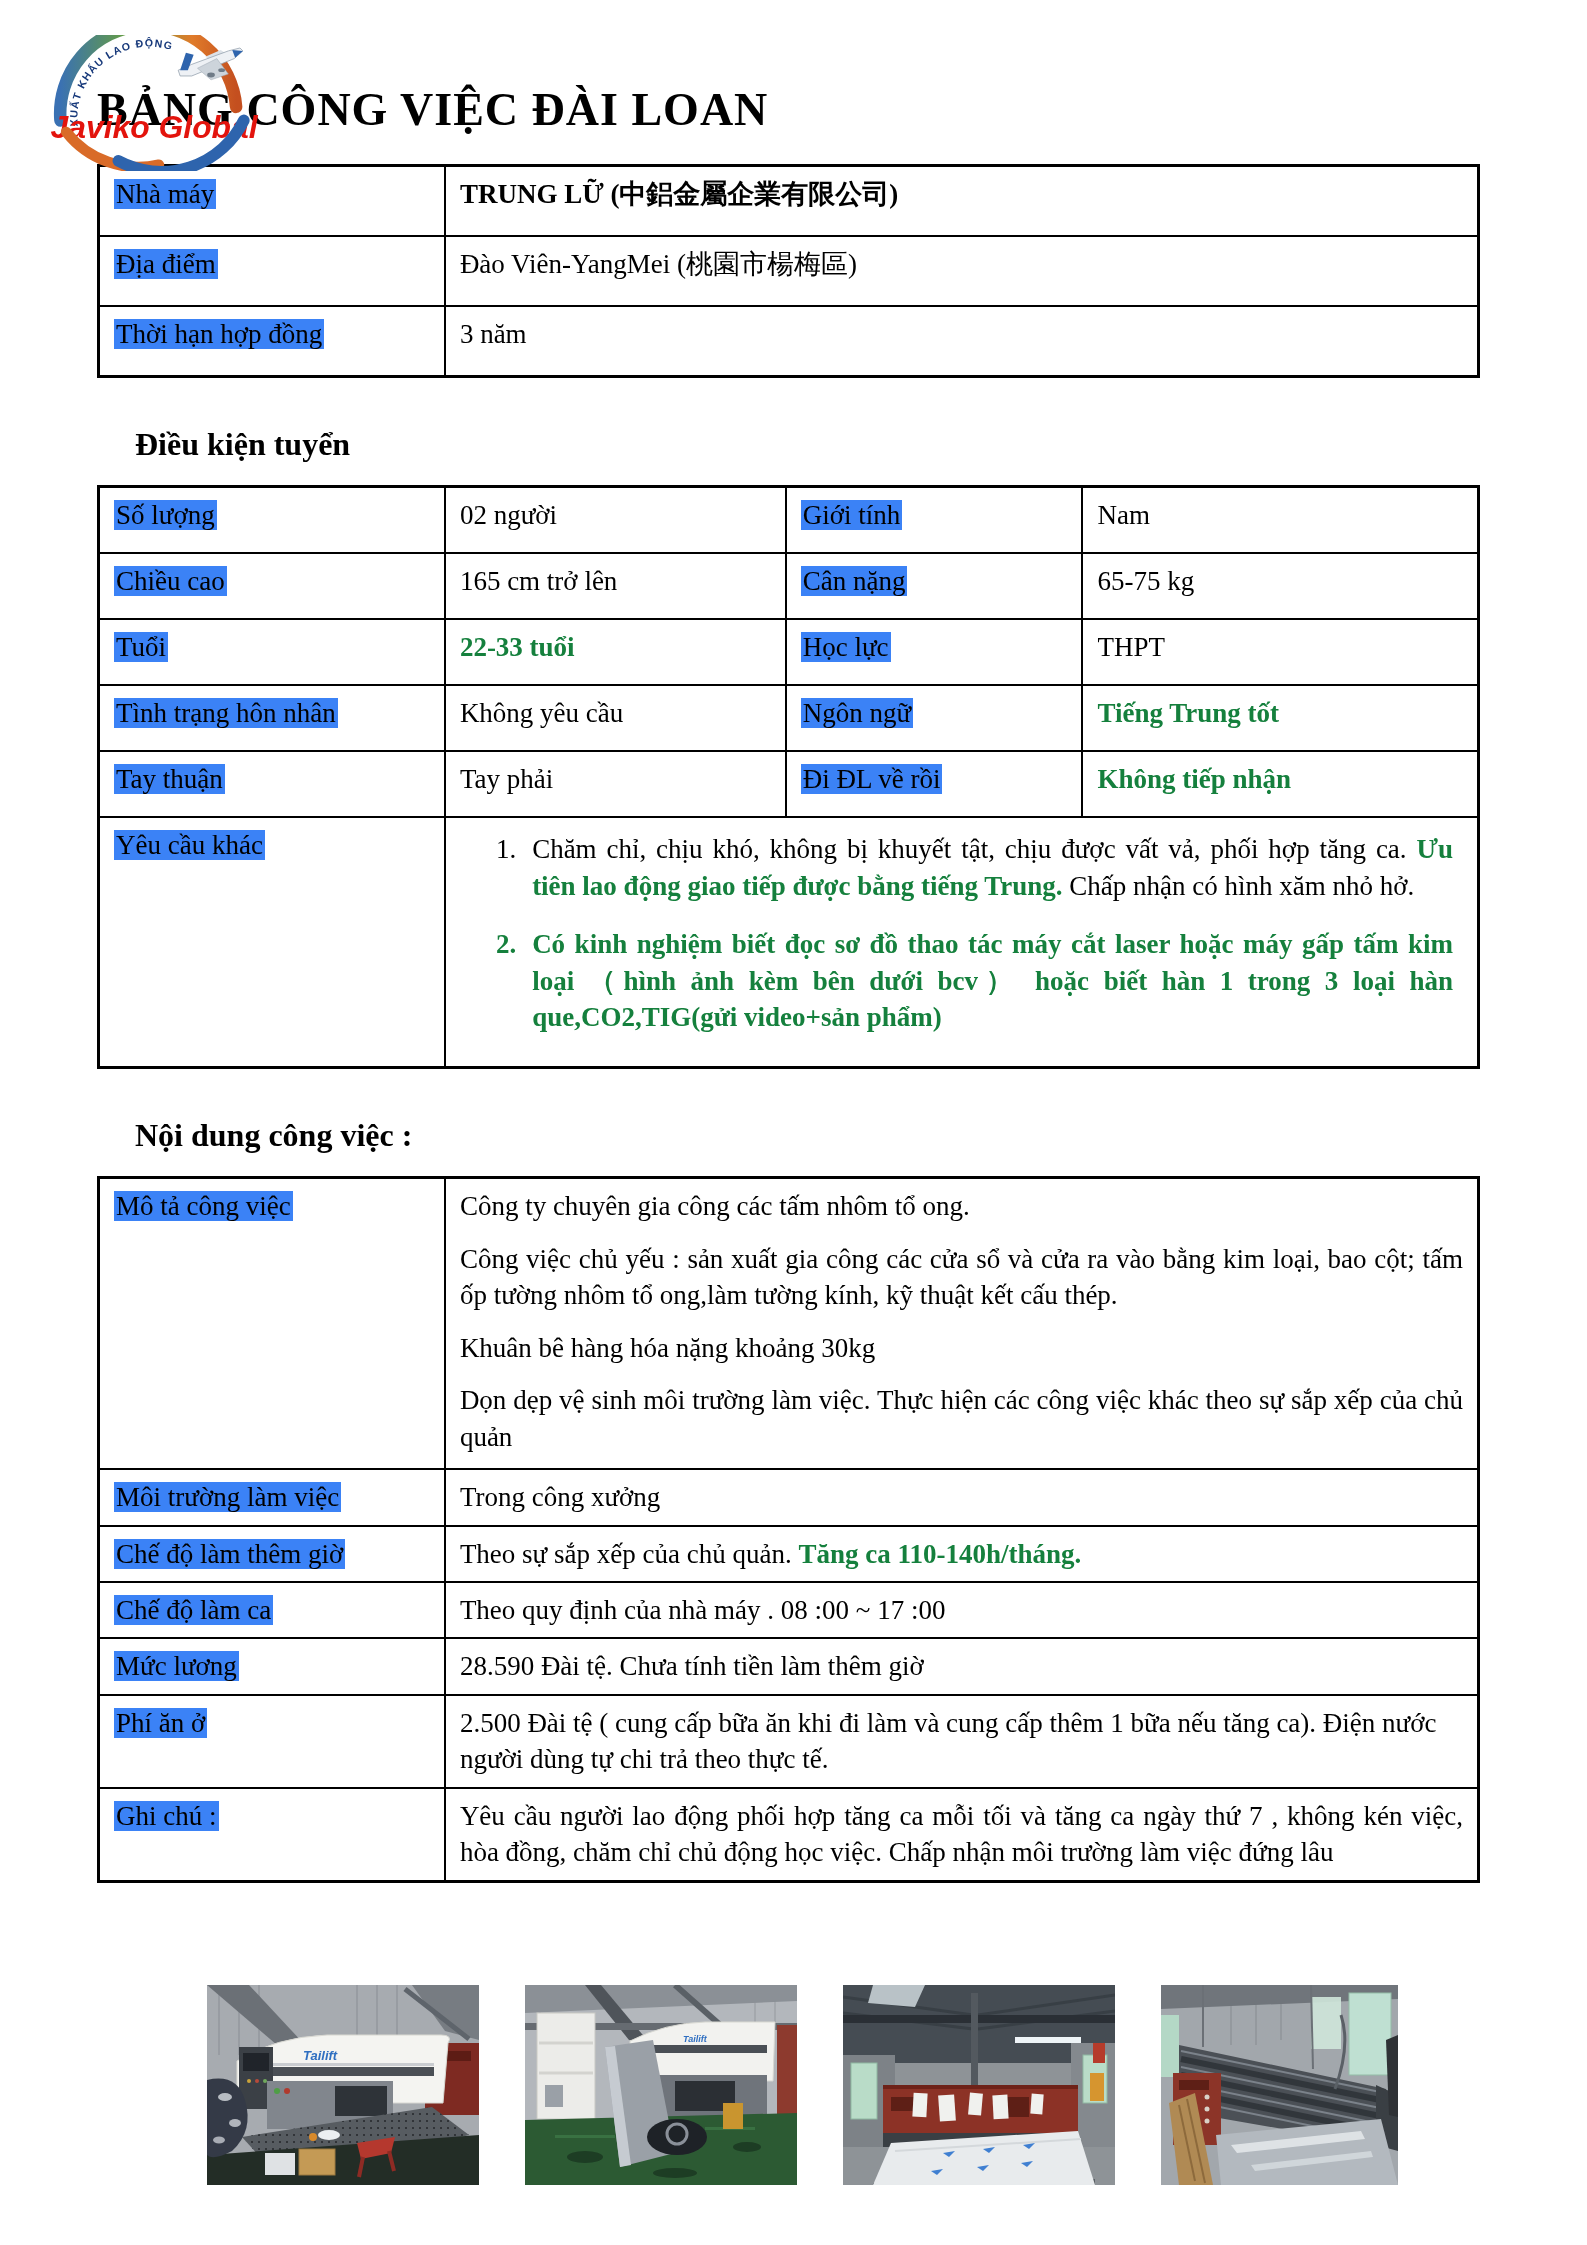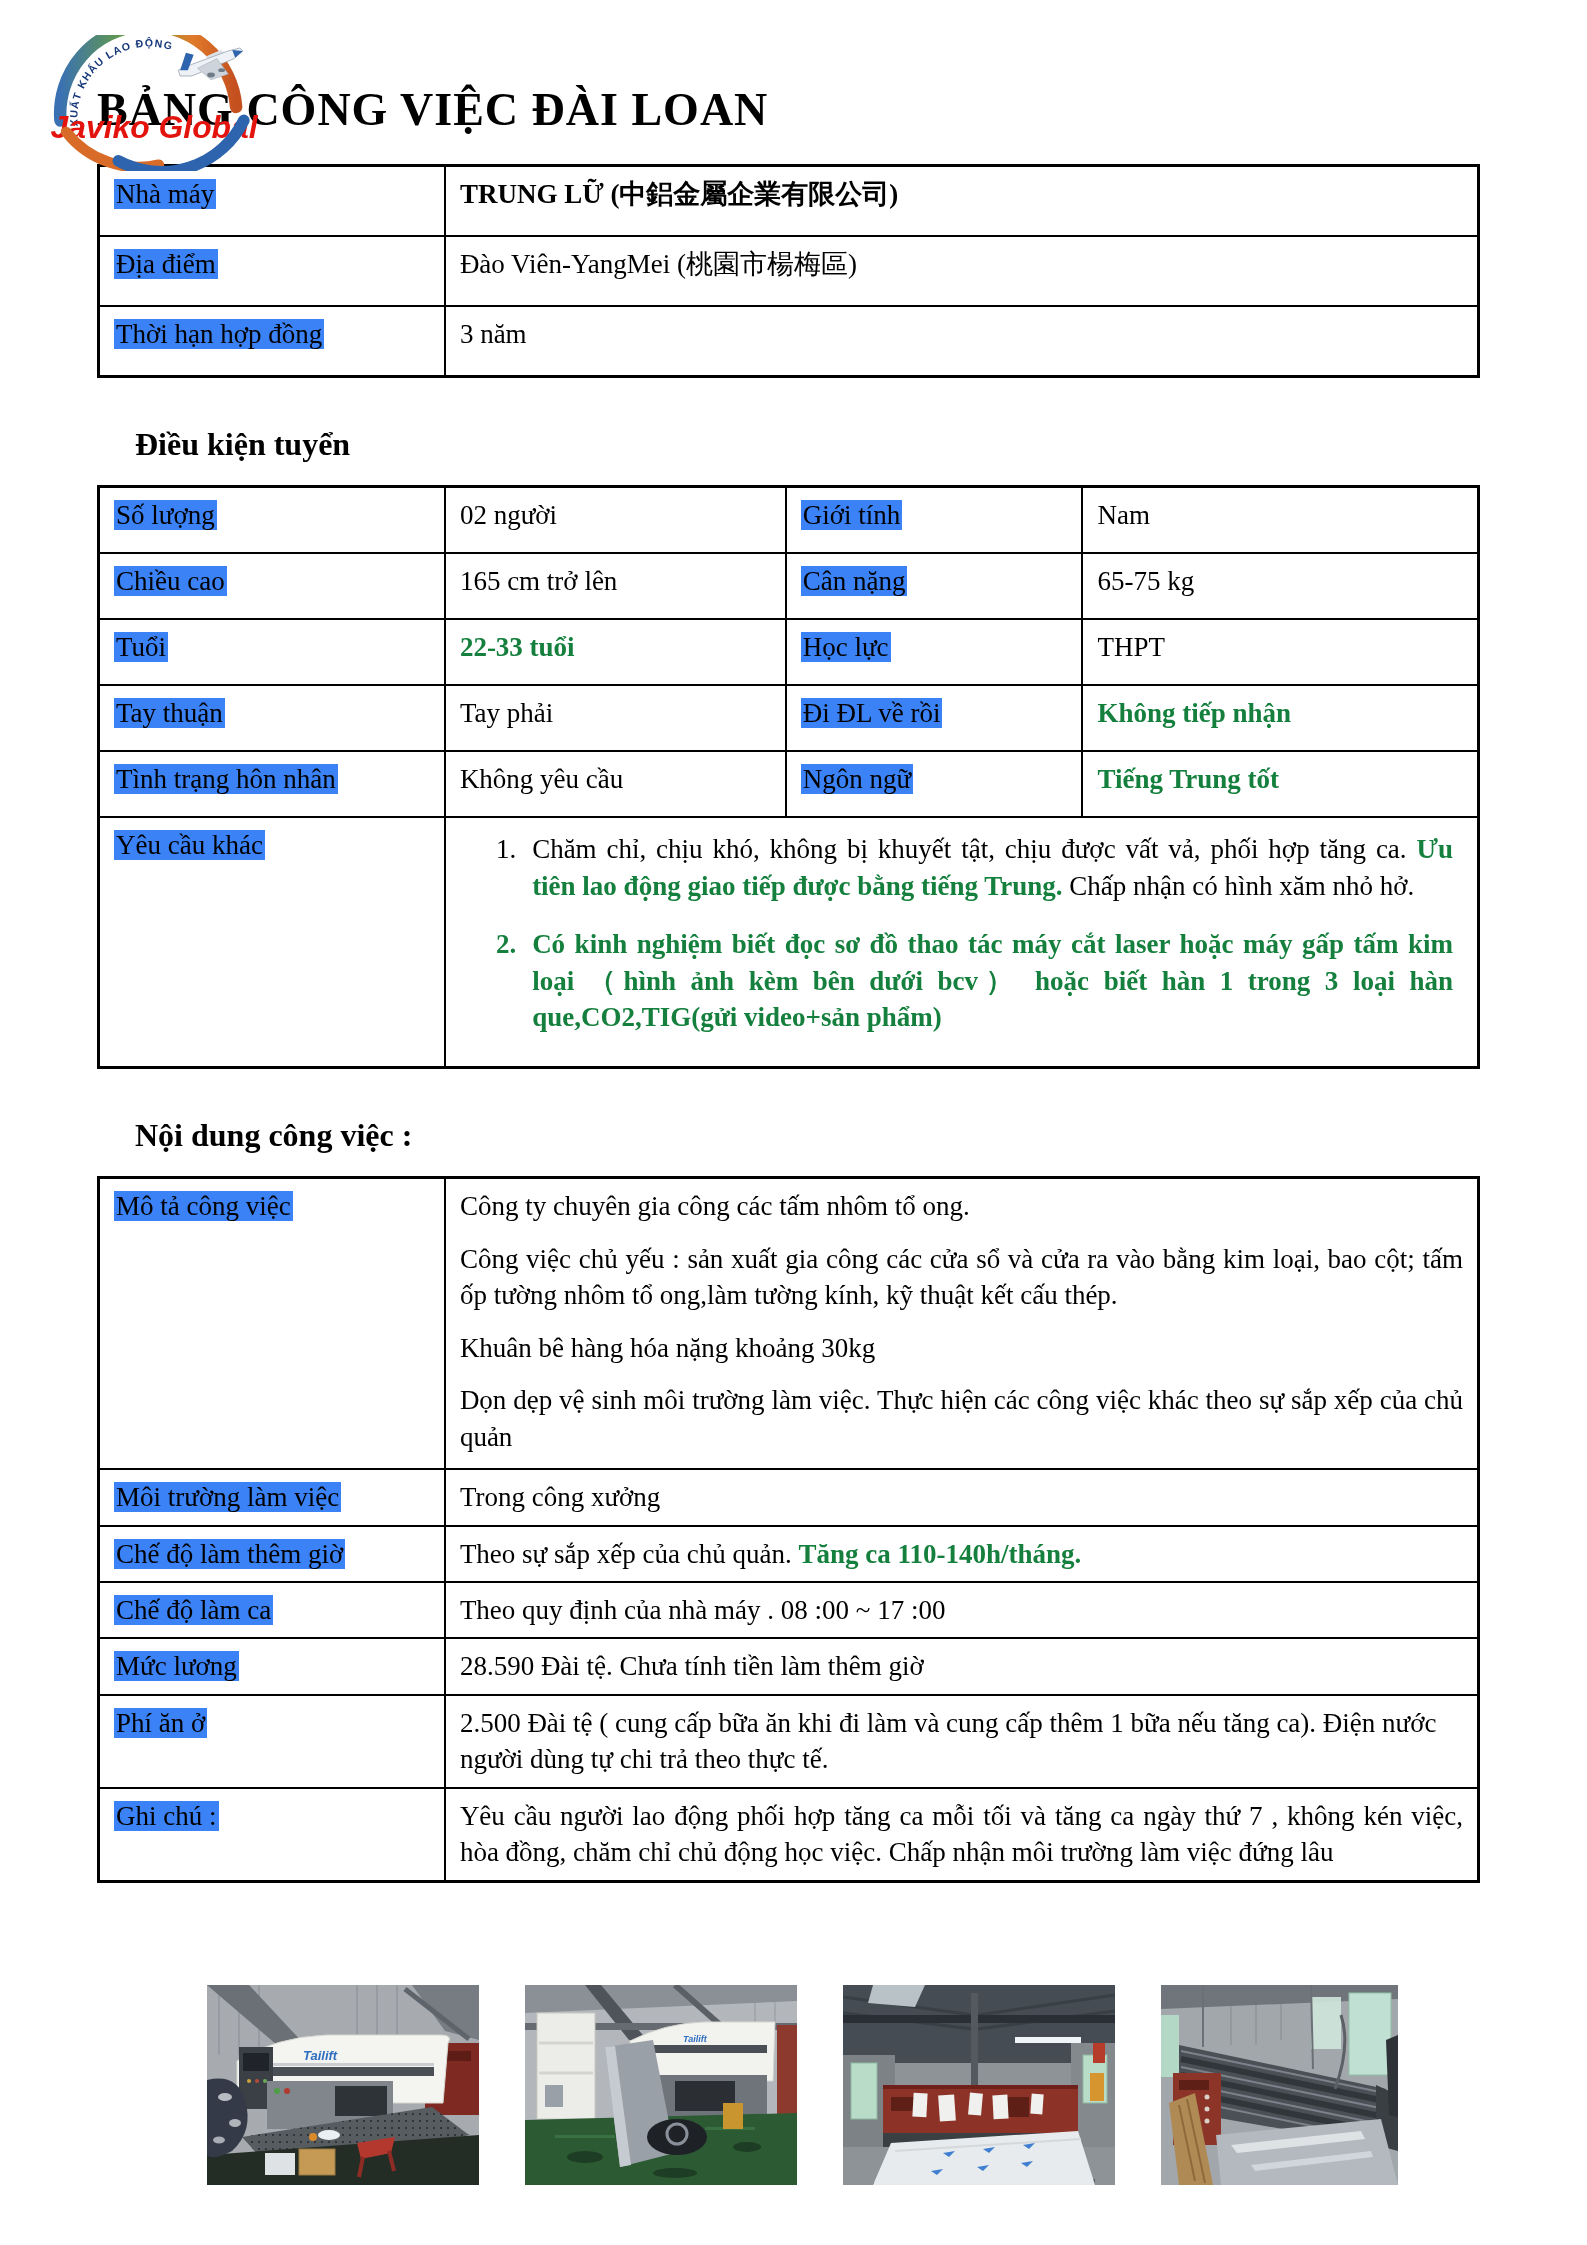--- a/index.html
+++ b/index.html
@@ -133,30 +133,30 @@
       <td><span class="hl">Cân nặng</span></td>
       <td><span>65-75 kg</span></td>
     </tr>
     <tr>
       <td><span class="hl">Tuổi</span></td>
       <td><span class="red">22-33 tuổi</span></td>
       <td><span class="hl">Học lực</span></td>
       <td><span>THPT</span></td>
     </tr>
     <tr>
+      <td><span class="hl">Tình trạng hôn nhân</span></td>
+      <td><span>Không yêu cầu</span></td>
+      <td><span class="hl">Ngôn ngữ</span></td>
+      <td><span class="red">Tiếng Trung tốt</span></td>
+    </tr>
+    <tr>
       <td><span class="hl">Tay thuận</span></td>
       <td><span>Tay phải</span></td>
       <td><span class="hl">Đi ĐL về rồi</span></td>
       <td><span class="red">Không tiếp nhận</span></td>
-    </tr>
-    <tr>
-      <td><span class="hl">Tình trạng hôn nhân</span></td>
-      <td><span>Không yêu cầu</span></td>
-      <td><span class="hl">Ngôn ngữ</span></td>
-      <td><span class="red">Tiếng Trung tốt</span></td>
     </tr>
     <tr>
       <td><span class="hl">Yêu cầu khác</span></td>
       <td colspan="3">
         <div class="req-item">
           <span class="no">1.</span>
           <div class="req-text just">
             <span>Chăm chỉ, chịu khó, không bị khuyết tật, chịu được vất vả, phối hợp tăng ca. </span><span class="red">Ưu tiên lao động giao tiếp được bằng tiếng Trung.</span><span> Chấp nhận có hình xăm nhỏ hở.</span>
           </div>
         </div>

